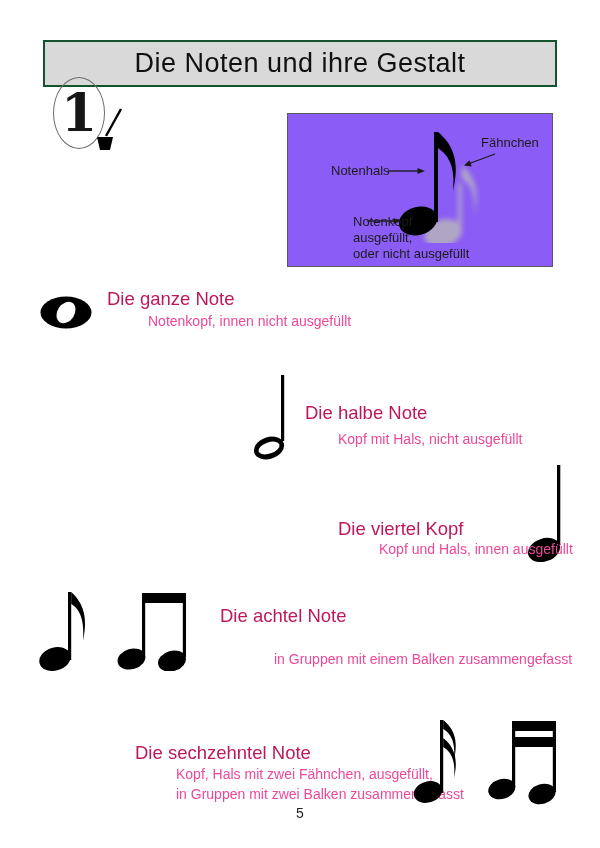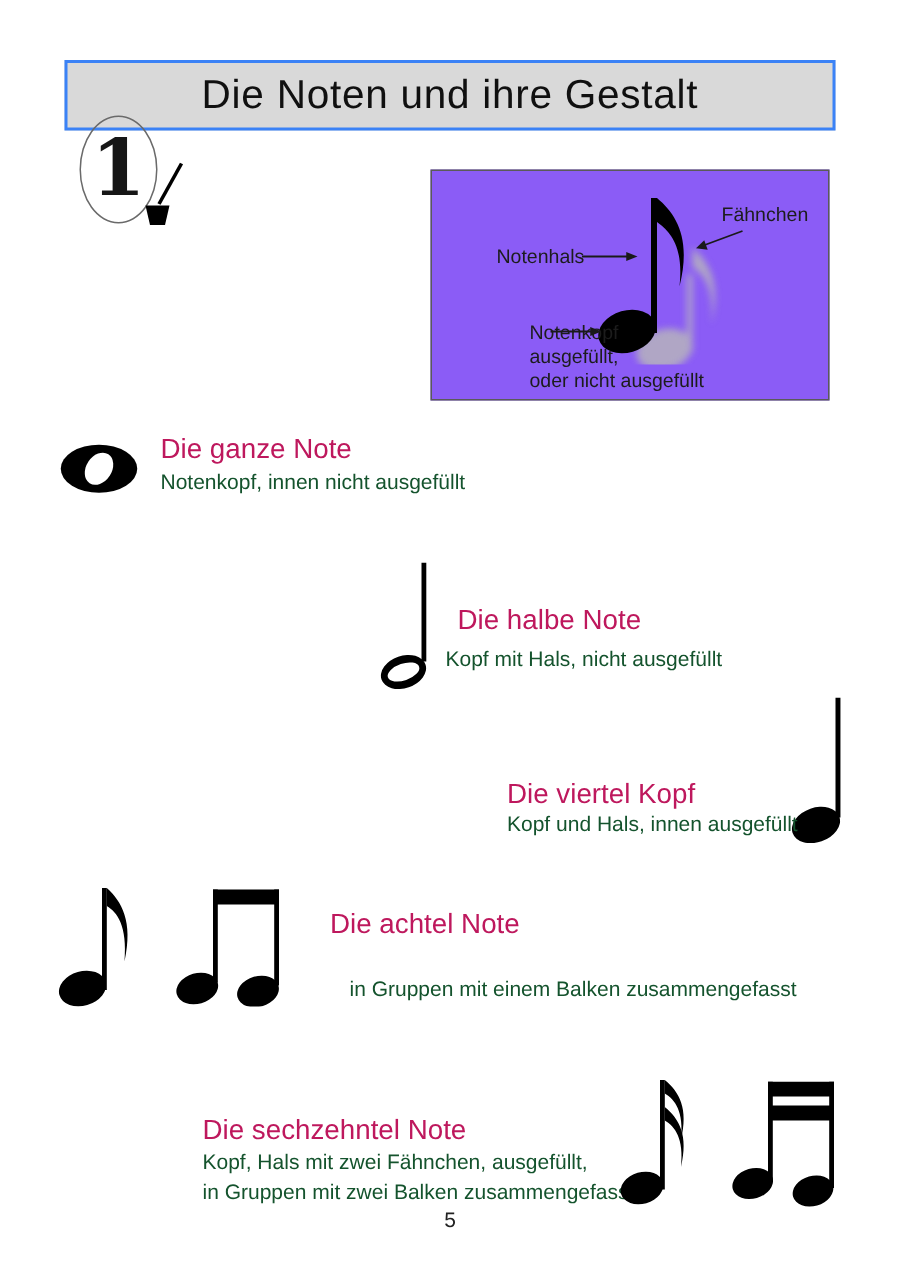--- a/index.html
+++ b/index.html
@@ -3,36 +3,36 @@
 <meta charset="utf-8">
 <style>
   html,body{margin:0;padding:0;background:#fff;}
   #page{
     position:relative;width:600px;height:848px;background:#ffffff;
     font-family:"Liberation Sans",sans-serif;color:#161616;overflow:hidden;
   }
   .abs{position:absolute;}
   .header-bar{
     left:43px;top:40px;width:514px;height:47px;
-    background:#d9d9d9;border:2px solid #3b82f6;box-sizing:border-box;
+    background:#d9d9d9;border:2px solid #14532d;box-sizing:border-box;
     display:flex;align-items:center;justify-content:center;
   }
   .header-title{font-size:27px;letter-spacing:.5px;color:#101010;}
   .badge-oval{
     left:53px;top:77px;width:50px;height:70px;border:1.4px solid #6a6a6a;
     border-radius:50%;display:flex;align-items:center;justify-content:center;
   }
   .badge-num{font-family:"DejaVu Serif",serif;font-weight:700;font-size:52px;line-height:1;}
   .diagram-box{
     left:287px;top:113px;width:266px;height:154px;
     border:1.2px solid #5a5a5a;box-sizing:border-box;background:#8b5cf6;
   }
   .lbl{font-size:13px;color:#1c1c1c;white-space:nowrap;line-height:16px;}
   .title{font-size:18.5px;color:#be185d;white-space:nowrap;}
-  .desc{font-size:14px;color:#14532d;white-space:nowrap;}
+  .desc{font-size:14px;color:#ec4899;white-space:nowrap;margin-left:41px;}
   .pagenum{left:0;top:805px;width:600px;text-align:center;font-size:14px;color:#222;}
   svg{display:block;}
 </style>
 </head>
 <body>
 
 <div id="page">
 
   <div class="abs header-bar">
     <span class="header-title">Die Noten und ihre Gestalt</span>

